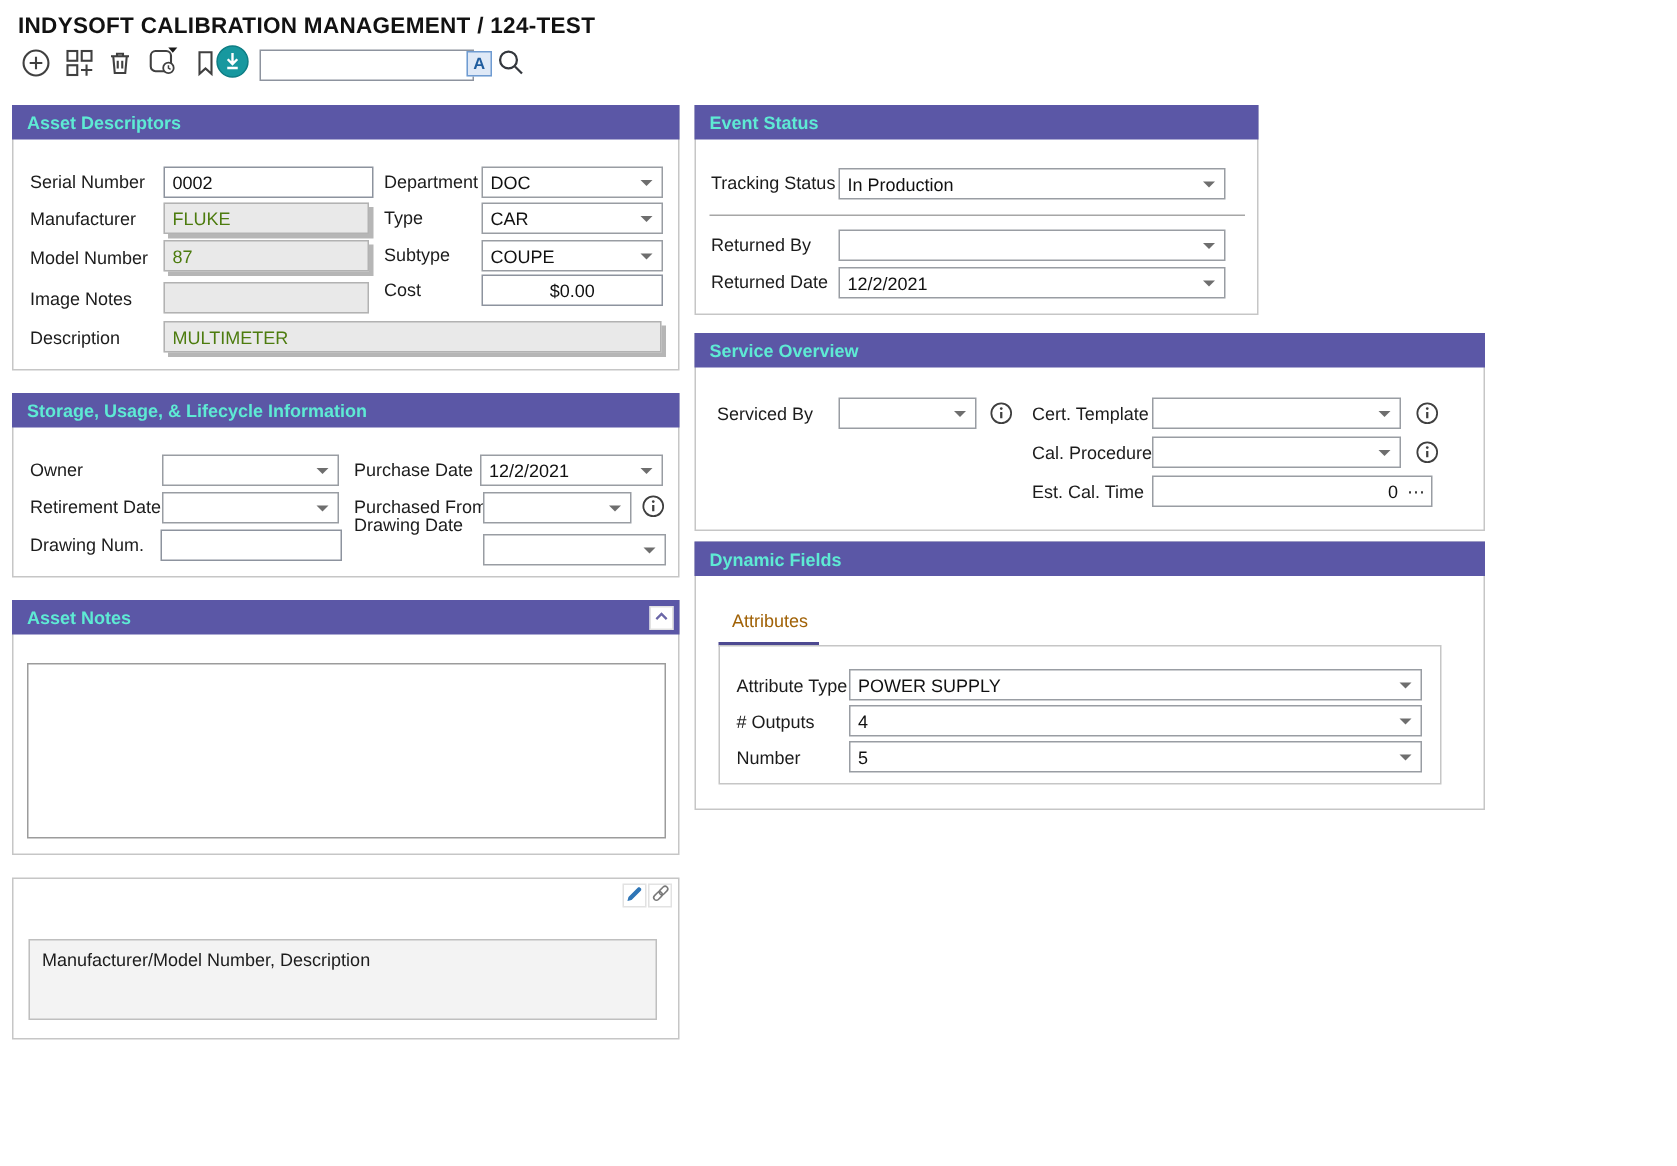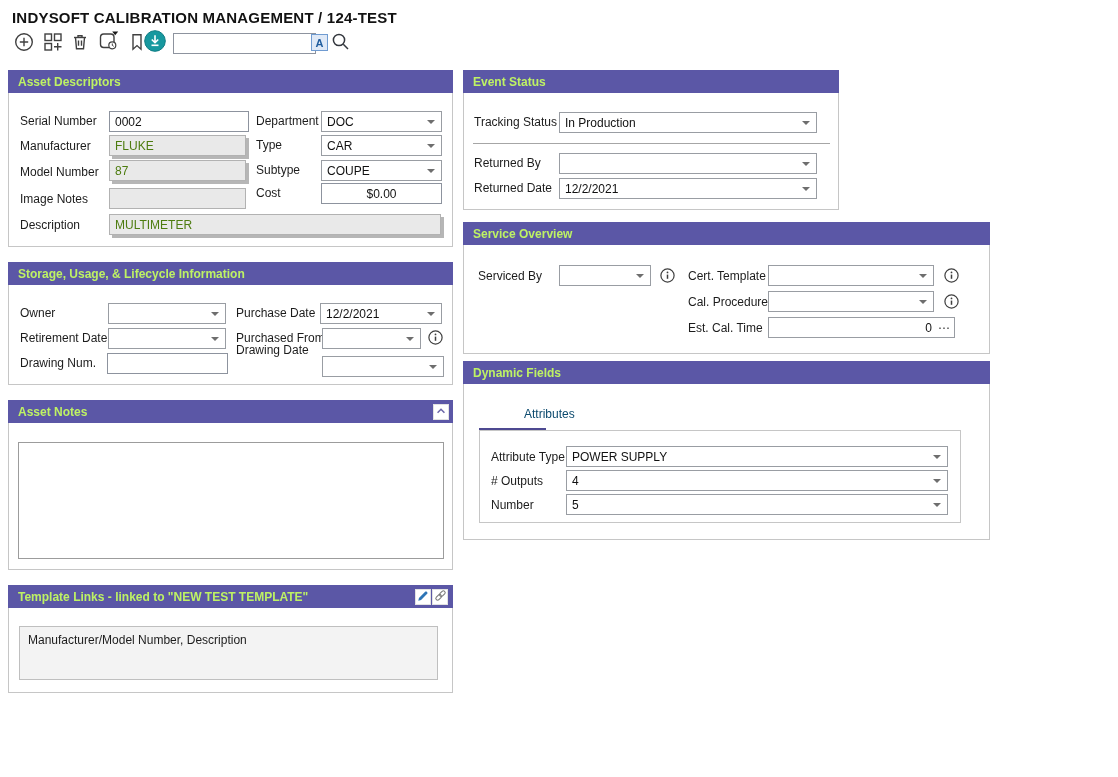--- a/index.html
+++ b/index.html
@@ -7,21 +7,21 @@
   #canvas { position:relative; width:1118px; height:777px; background:#ffffff; overflow:hidden; }
 
   .app-title { position:absolute; left:12px; top:9px; font-size:15px; font-weight:bold; color:#121212; letter-spacing:.2px; white-space:nowrap; }
 
   .toolbtn { position:absolute; width:24px; height:24px; display:flex; align-items:center; justify-content:center; cursor:pointer; background:transparent; border:none; padding:0; }
 
   .search-box { position:absolute; left:173px; top:33px; width:133px; height:19px; border:1px solid #8d939e; font-size:12px; font-family:inherit; padding:0 4px; box-sizing:content-box; }
   .match-case { position:absolute; left:311px; top:34px; width:17px; height:17px; background:#dfe9f7; border:1px solid #6f9bd1; color:#1f5c9e; font-size:11px; font-weight:bold; display:flex; align-items:center; justify-content:center; box-sizing:border-box; cursor:pointer; }
 
   .panel { position:absolute; background:#fff; border:1px solid #c6c6c6; box-sizing:border-box; }
-  .phead { position:absolute; left:-1px; top:-1px; right:-1px; height:23px; background:#5b57a6; color:#bef264; font-size:12px; font-weight:bold; display:flex; align-items:center; padding-left:10px; }
+  .phead { position:absolute; left:-1px; top:-1px; right:-1px; height:23px; background:#5b57a6; color:#5eead4; font-size:12px; font-weight:bold; display:flex; align-items:center; padding-left:10px; }
 
   .lbl { position:absolute; font-size:12px; color:#1c1c1c; white-space:nowrap; line-height:18px; }
 
   .txt { position:absolute; box-sizing:border-box; height:21px; border:1px solid #8d939e; font-size:12px; font-family:inherit; padding:0 5px; color:#111; background:#fff; }
 
   .dd { position:absolute; box-sizing:border-box; height:21px; border:1px solid #999da3; background:#fff; font-size:12px; color:#111; display:flex; align-items:center; padding:0 18px 0 5px; cursor:pointer; overflow:hidden; }
   .dd .arrow { position:absolute; right:6px; top:50%; margin-top:-2px; width:0; height:0; border-left:4px solid transparent; border-right:4px solid transparent; border-top:4px solid #6e6e6e; }
 
   .grayfield { position:absolute; box-sizing:border-box; height:21px; border:1px solid #b2b2b2; background:#e9e9e9; font-size:12px; color:#4d7c0f; display:flex; align-items:center; padding:0 5px; cursor:pointer; overflow:hidden; }
   .shadowed { box-shadow:3px 3px 0 #b6b6b6; }
@@ -34,21 +34,21 @@
 
   .notes-area { position:absolute; left:9px; top:41px; width:426px; height:117px; border:1px solid #9c9c9c; resize:none; font-family:inherit; font-size:12px; box-sizing:border-box; }
 
   .head-btn { position:absolute; top:3px; width:16px; height:16px; background:#ffffff; border:1px solid #e2e2e2; display:flex; align-items:center; justify-content:center; padding:0; cursor:pointer; box-sizing:border-box; }
 
   .listbox { position:absolute; left:10px; top:40px; width:419px; height:54px; background:#f3f3f3; border:1px solid #bfbfbf; box-sizing:border-box; font-size:12px; color:#1c1c1c; padding:6px 8px; }
 
   .est-field { position:absolute; box-sizing:border-box; height:21px; border:1px solid #999da3; background:#fff; font-size:12px; color:#111; display:flex; align-items:center; justify-content:flex-end; padding:0 4px; }
   .est-field .ellipsis { margin-left:6px; color:#333; cursor:pointer; line-height:10px; }
 
-  .tab-label { position:absolute; font-size:12px; color:#0c4a6e; cursor:pointer;margin-left:36px; }
+  .tab-label { position:absolute; font-size:12px; color:#a16207; cursor:pointer; }
   .tab-underline { position:absolute; height:3px; background:#4d4991; }
   .groupbox { position:absolute; border:1px solid #c6c6c6; box-sizing:border-box; background:#fff; }
 </style>
 </head>
 <body>
 
 <div id="canvas">
 
   <div class="app-title">INDYSOFT CALIBRATION MANAGEMENT  /  124-TEST</div>
 
@@ -182,21 +182,20 @@
     <div class="phead">Asset Notes</div>
     <button class="head-btn" style="right:3px;">
         <span><svg width="12" height="12" viewBox="0 0 14 14">
             <path d="M3 9l4-4 4 4" fill="none" stroke="#6b67a8" stroke-width="1.8"></path>
           </svg></span>
       </button>
     <textarea class="notes-area" style=""></textarea>
   </div>
 
   <div class="panel" style="left:8px;top:585px;width:445px;height:108px;">
-    <div class="phead">Template Links - linked to "NEW TEST TEMPLATE"</div>
     <button class="head-btn" style="right:21px;">
         <span><svg width="12" height="12" viewBox="0 0 14 14">
             <path d="M1.5 12.5l.8-3.2 7.2-7.2c.5-.5 1.4-.5 1.9 0l.5.5c.5.5.5 1.4 0 1.9l-7.2 7.2z" fill="#2e75b6"></path>
           </svg></span>
       </button>
     <button class="head-btn" style="right:4px;">
         <span><svg width="13" height="13" viewBox="0 0 16 16">
             <g transform="rotate(-45 8 8)" fill="none" stroke="#7a7a7a" stroke-width="1.3">
               <rect x="0.8" y="5.8" width="8" height="4.4" rx="2.2"></rect>
               <rect x="7.2" y="5.8" width="8" height="4.4" rx="2.2"></rect>

